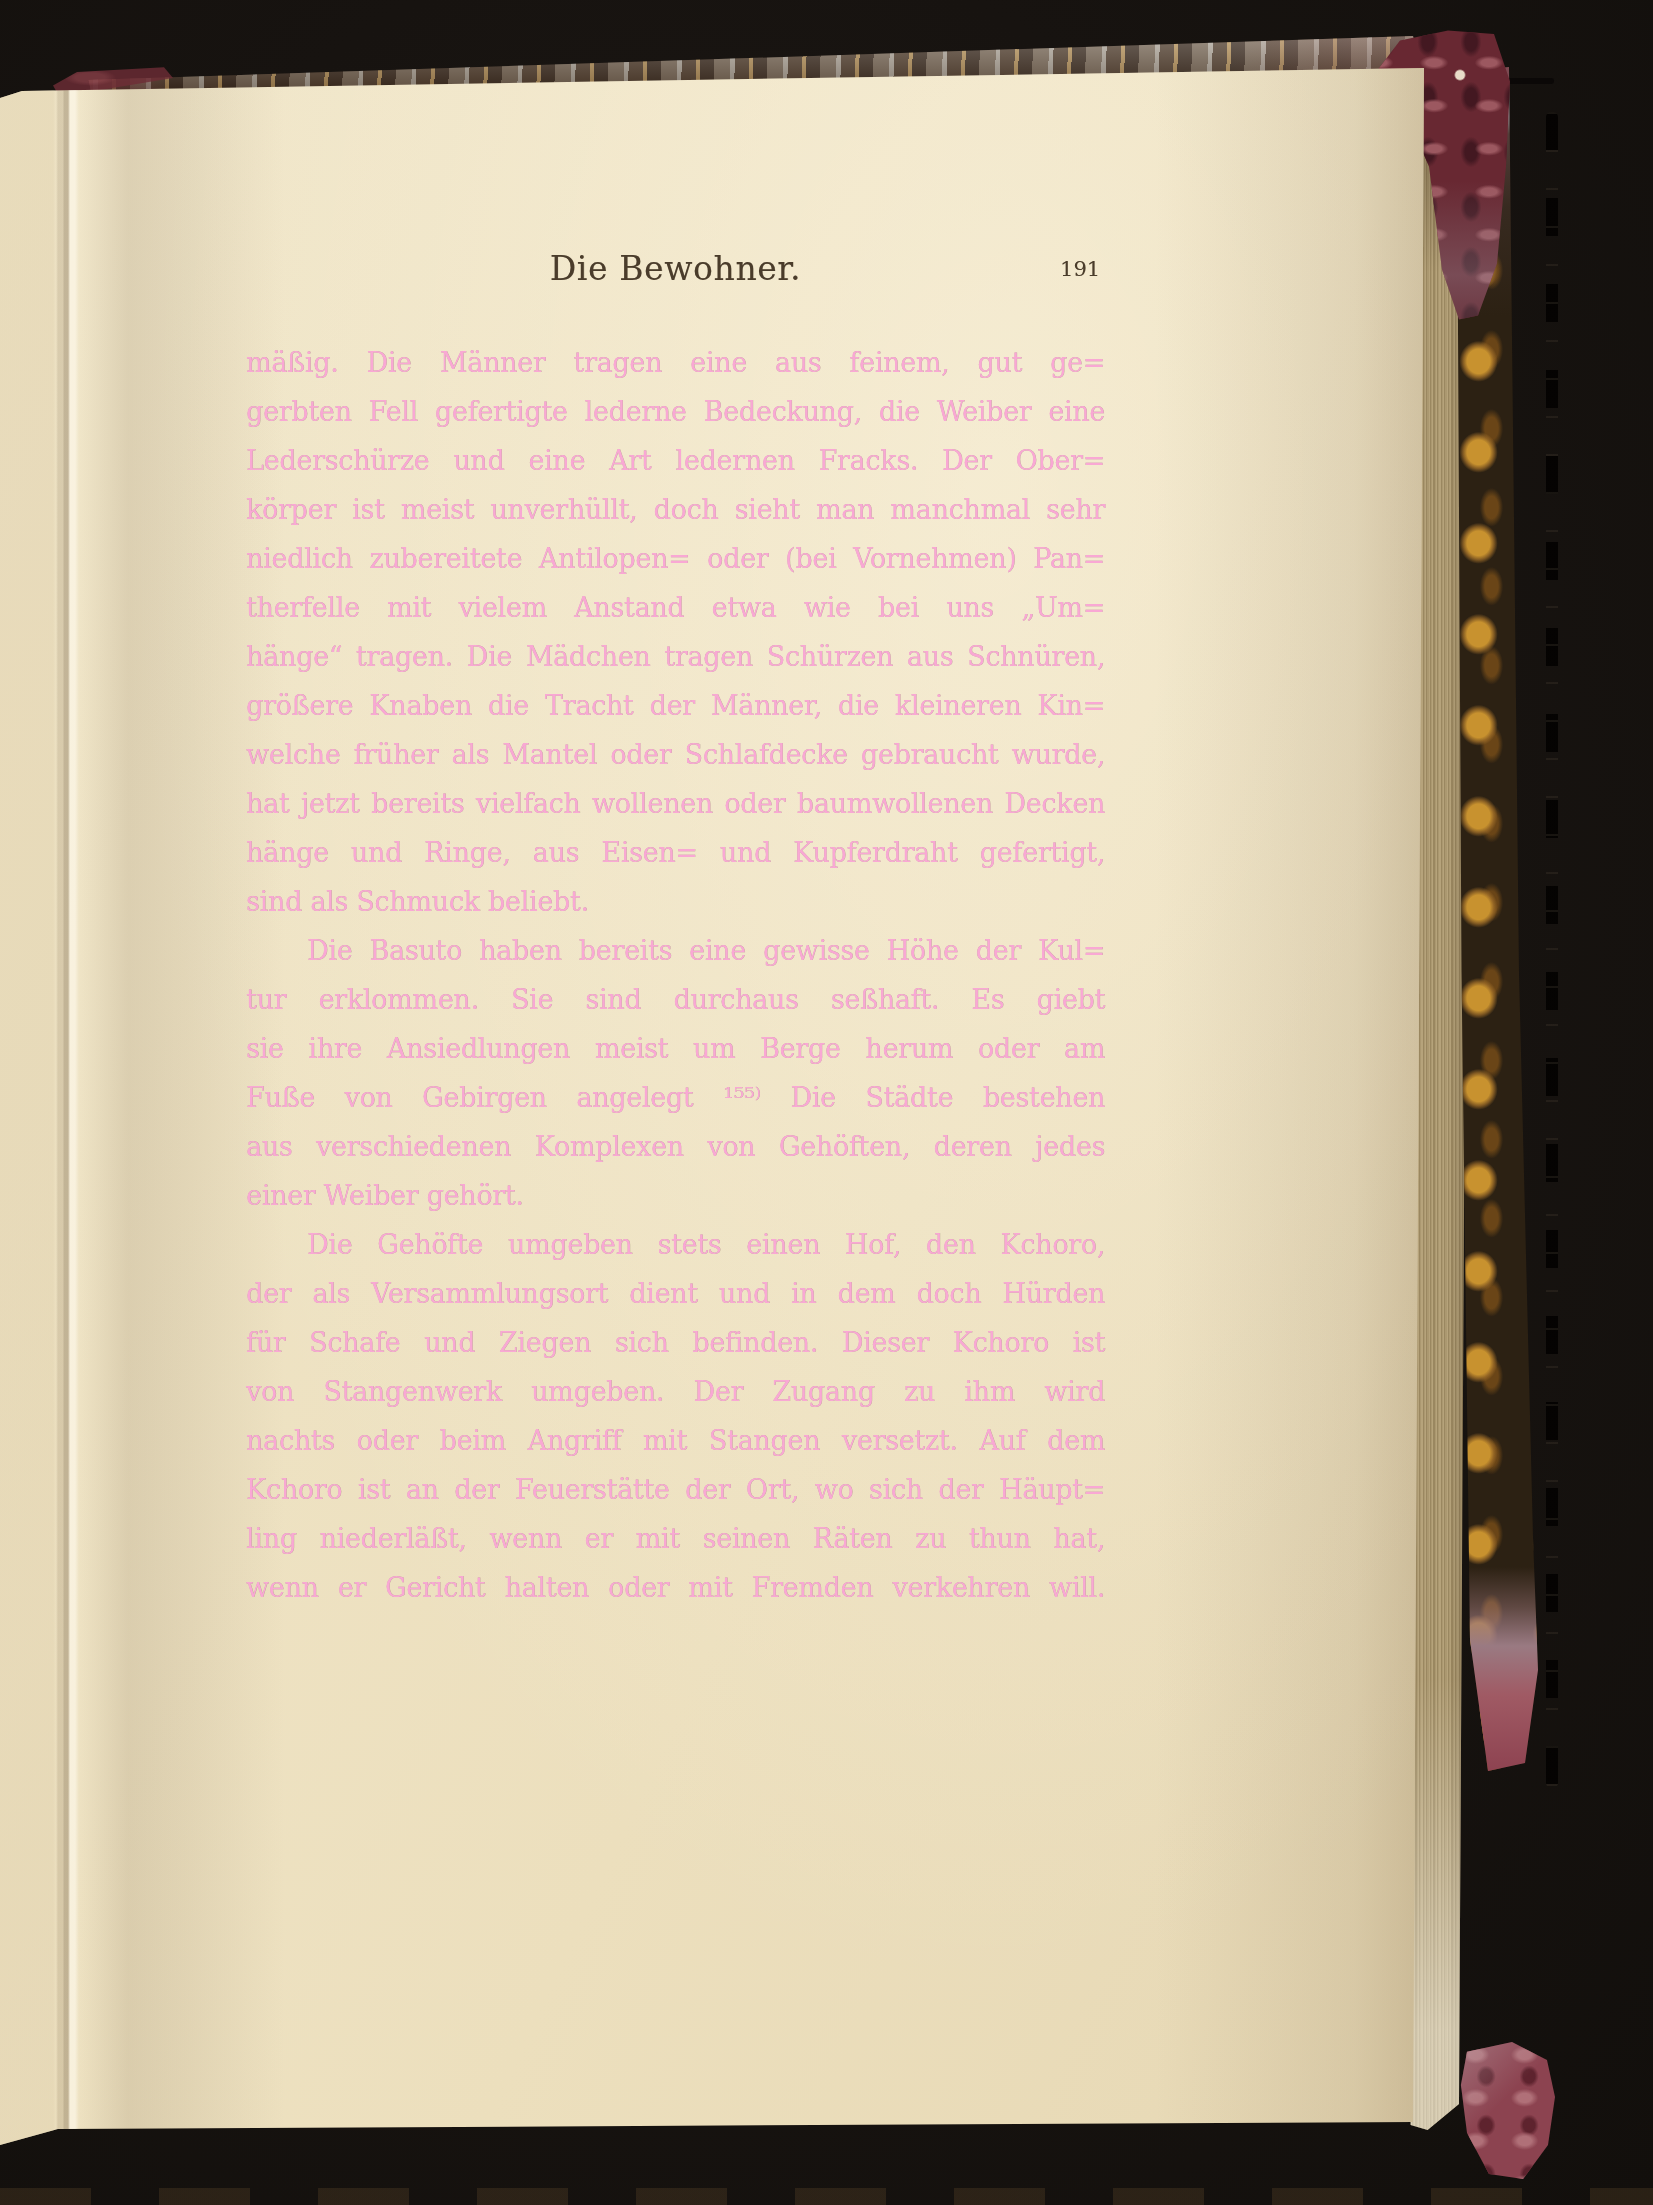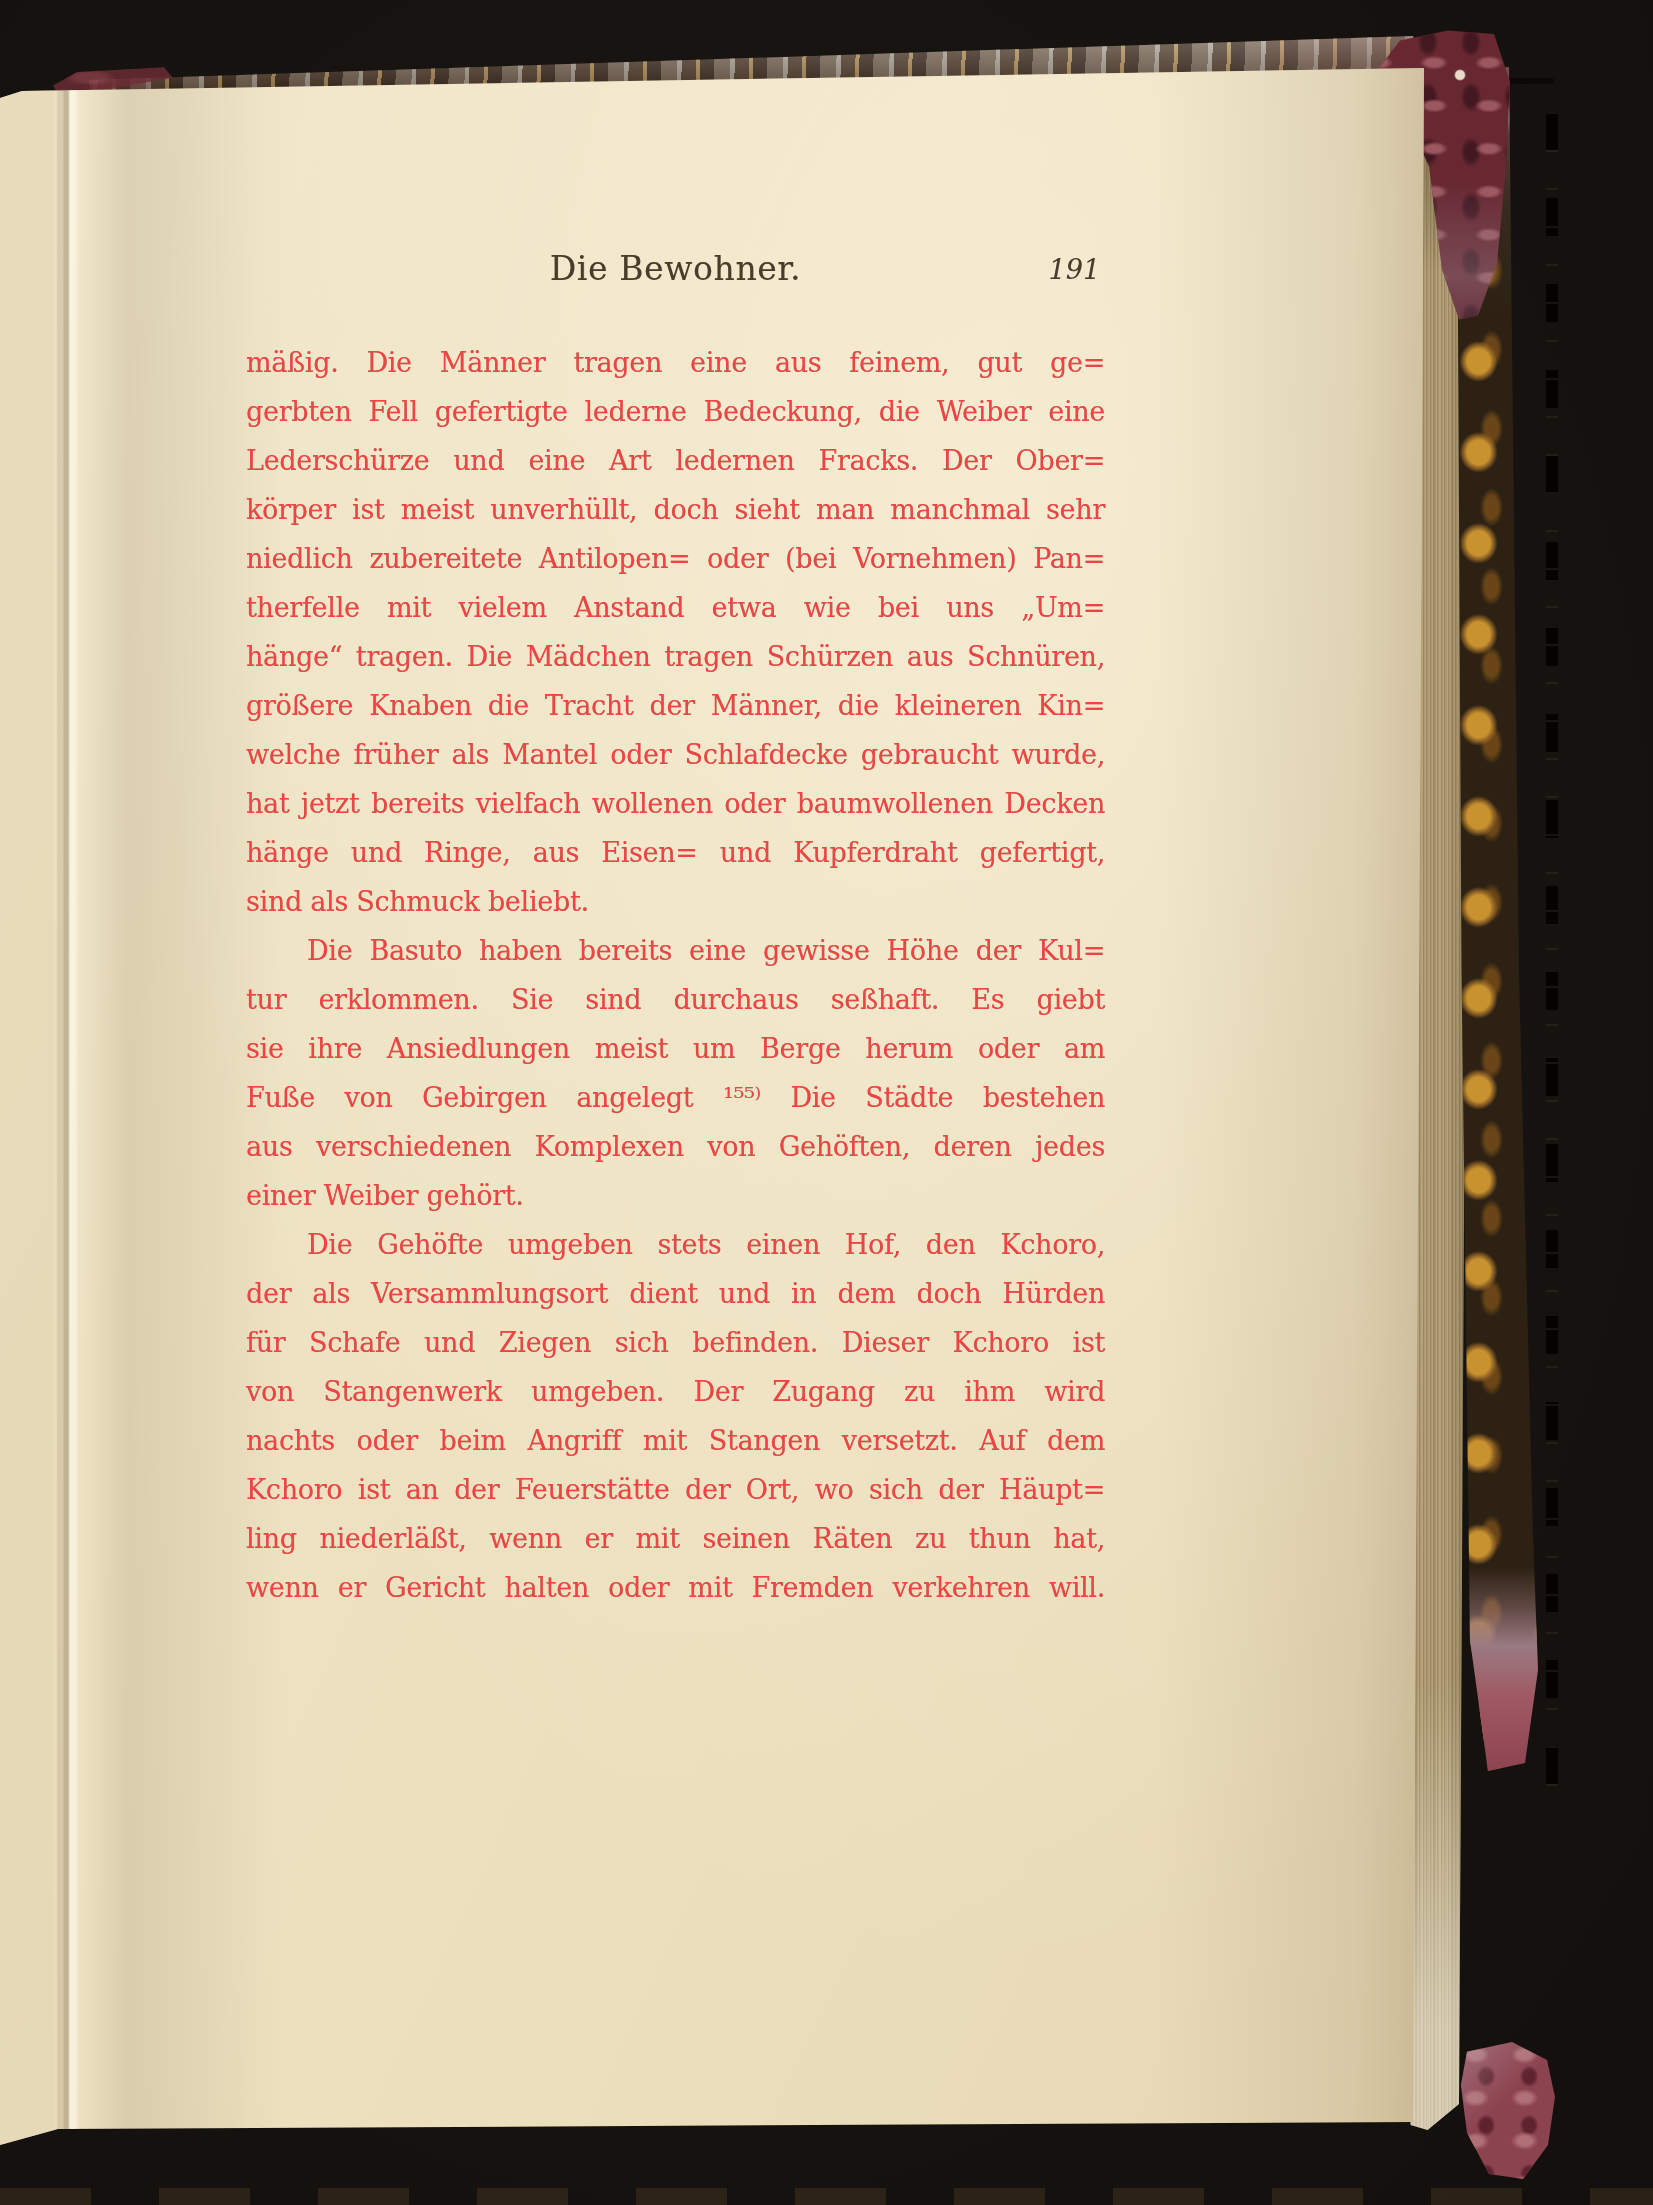--- a/index.html
+++ b/index.html
@@ -77,23 +77,23 @@
         linear-gradient(90deg, rgba(0,0,0,0) 1154px, rgba(105,82,50,.12) 1354px, rgba(120,95,58,.26) 1424px),
         linear-gradient(180deg, rgba(90,70,45,.35) 0 2.4px, rgba(90,70,45,.12) 16px, rgba(90,70,45,0) 50px),
         linear-gradient(0deg, rgba(255,253,245,.75) 0 2.4px, rgba(110,88,55,.14) 6px 9.7px, rgba(110,88,55,0) 44px),
         radial-gradient(ellipse at 60% 22%, rgba(255,249,232,.45), rgba(255,249,232,0) 62%),
         linear-gradient(115deg, #f1e7cb 0%, #ecdfbd 55%, #e5d6b2 100%);}
   
   .header-row{position:absolute;left:246px;top:251px;width:859px;height:38px;color:#4a3c2b;}
   .page-title{position:absolute;left:0;right:0;top:0;text-align:center;
       font-size:33px;line-height:36px;letter-spacing:0.6px;
       text-shadow:0.3px 0.3px 0.5px rgba(60,45,25,.35);}
-  .page-num{position:absolute;right:4.9px;top:1.2px;font-size:27px;line-height:35px;
-      color:#4a3c2b;text-shadow:0.3px 0.3px 0.5px rgba(60,45,25,.35);font-style:italic;}
-  .body-text{position:absolute;left:246px;top:338px;width:859px;color:#ef4444;
+  .page-num{position:absolute;right:4.9px;top:1.2px;font-size:21px;line-height:35px;
+      color:#4a3c2b;text-shadow:0.3px 0.3px 0.5px rgba(60,45,25,.35);}
+  .body-text{position:absolute;left:246px;top:338px;width:859px;color:#f9a8d4;
       font-size:27px;line-height:49px;letter-spacing:-0.3px;
       text-shadow:0.2px 0.2px 0.4px rgba(60,45,25,.35);}
   .bodyline{height:49px;text-align:justify;text-align-last:justify;white-space:normal;overflow:visible;}
   .bodyline.end{text-align-last:left;}
   .bodyline.indent{text-indent:61px;}
 </style>
 </head>
 <body>
 
 <div class="canvas">

